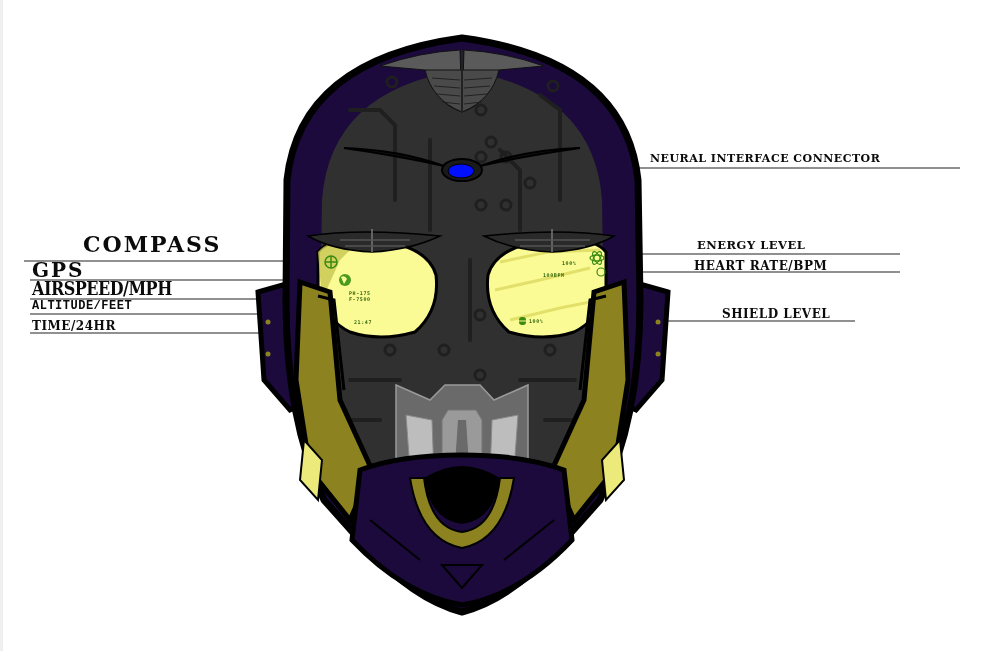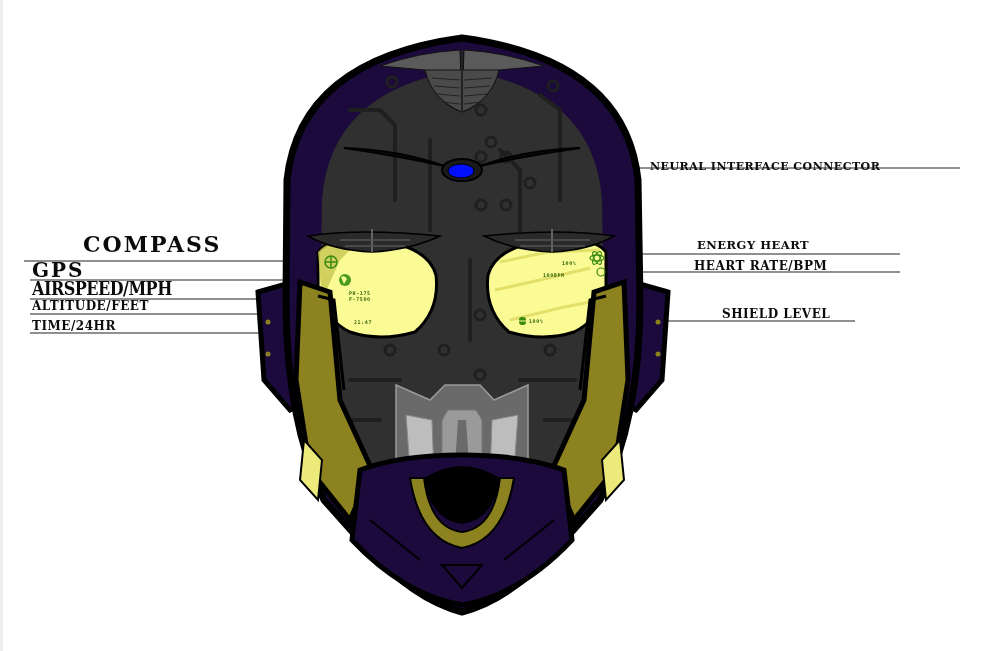--- a/index.html
+++ b/index.html
@@ -177,25 +177,25 @@
     <path d="M410 478 Q420 540 462 548 Q504 540 514 478 L500 478 Q494 528 462 532 Q430 528 424 478 Z" fill="#8c8220" stroke="#000" stroke-width="2"></path>
     <path d="M424 478 Q430 520 462 524 Q494 520 500 478 Q480 466 462 466 Q444 466 424 478 Z" fill="#000"></path>
     <path d="M442 565 L482 565 L462 588 Z" fill="none" stroke="#000" stroke-width="2"></path>
     <path d="M370 520 L420 560 M554 520 L504 560" stroke="#000" stroke-width="2"></path>
   </g>
 </svg>
 
 <div class="label" style="left:35px;top:233px;font-size:22px;letter-spacing:2px;margin-left:48px;">COMPASS</div>
 <div class="label" style="left:32px;top:260px;font-size:20px;letter-spacing:2px;">GPS</div>
 <div class="label" style="left:32px;top:281px;font-size:16px;letter-spacing:-0.5px;transform:scaleY(1.1);transform-origin:left top;">AIRSPEED/MPH</div>
-<div class="label" style="left:32px;top:300px;font-size:12px;">ALTITUDE/FEET</div>
+<div class="label" style="left:32px;top:300px;font-size:12px;font-family:Liberation Mono, monospace;">ALTITUDE/FEET</div>
 <div class="label" style="left:32px;top:320px;font-size:12px;">TIME/24HR</div>
 
-<div class="label" style="left:650px;top:153px;font-size:11px;margin-top:8px;">NEURAL INTERFACE  CONNECTOR</div>
-<div class="label" style="left:697px;top:240px;font-size:11.5px;">ENERGY HEART</div>
+<div class="label" style="left:650px;top:153px;font-size:11px;">NEURAL INTERFACE  CONNECTOR</div>
+<div class="label" style="left:697px;top:240px;font-size:11.5px;">ENERGY LEVEL</div>
 <div class="label" style="left:682px;top:260px;font-size:12px;margin-left:12px;">HEART RATE/BPM</div>
 <div class="label" style="left:722px;top:308px;font-size:12px;">SHIELD LEVEL</div>
 
 <div class="hud" style="left:349px;top:291px;">PH-175</div>
 <div class="hud" style="left:349px;top:297px;">F-7500</div>
 <div class="hud" style="left:354px;top:320px;">21:47</div>
 
 <div class="hud" style="left:562px;top:261px;">100%</div>
 <div class="hud" style="left:543px;top:273px;">100BPM</div>
 <div class="hud" style="left:529px;top:319px;">100%</div>

